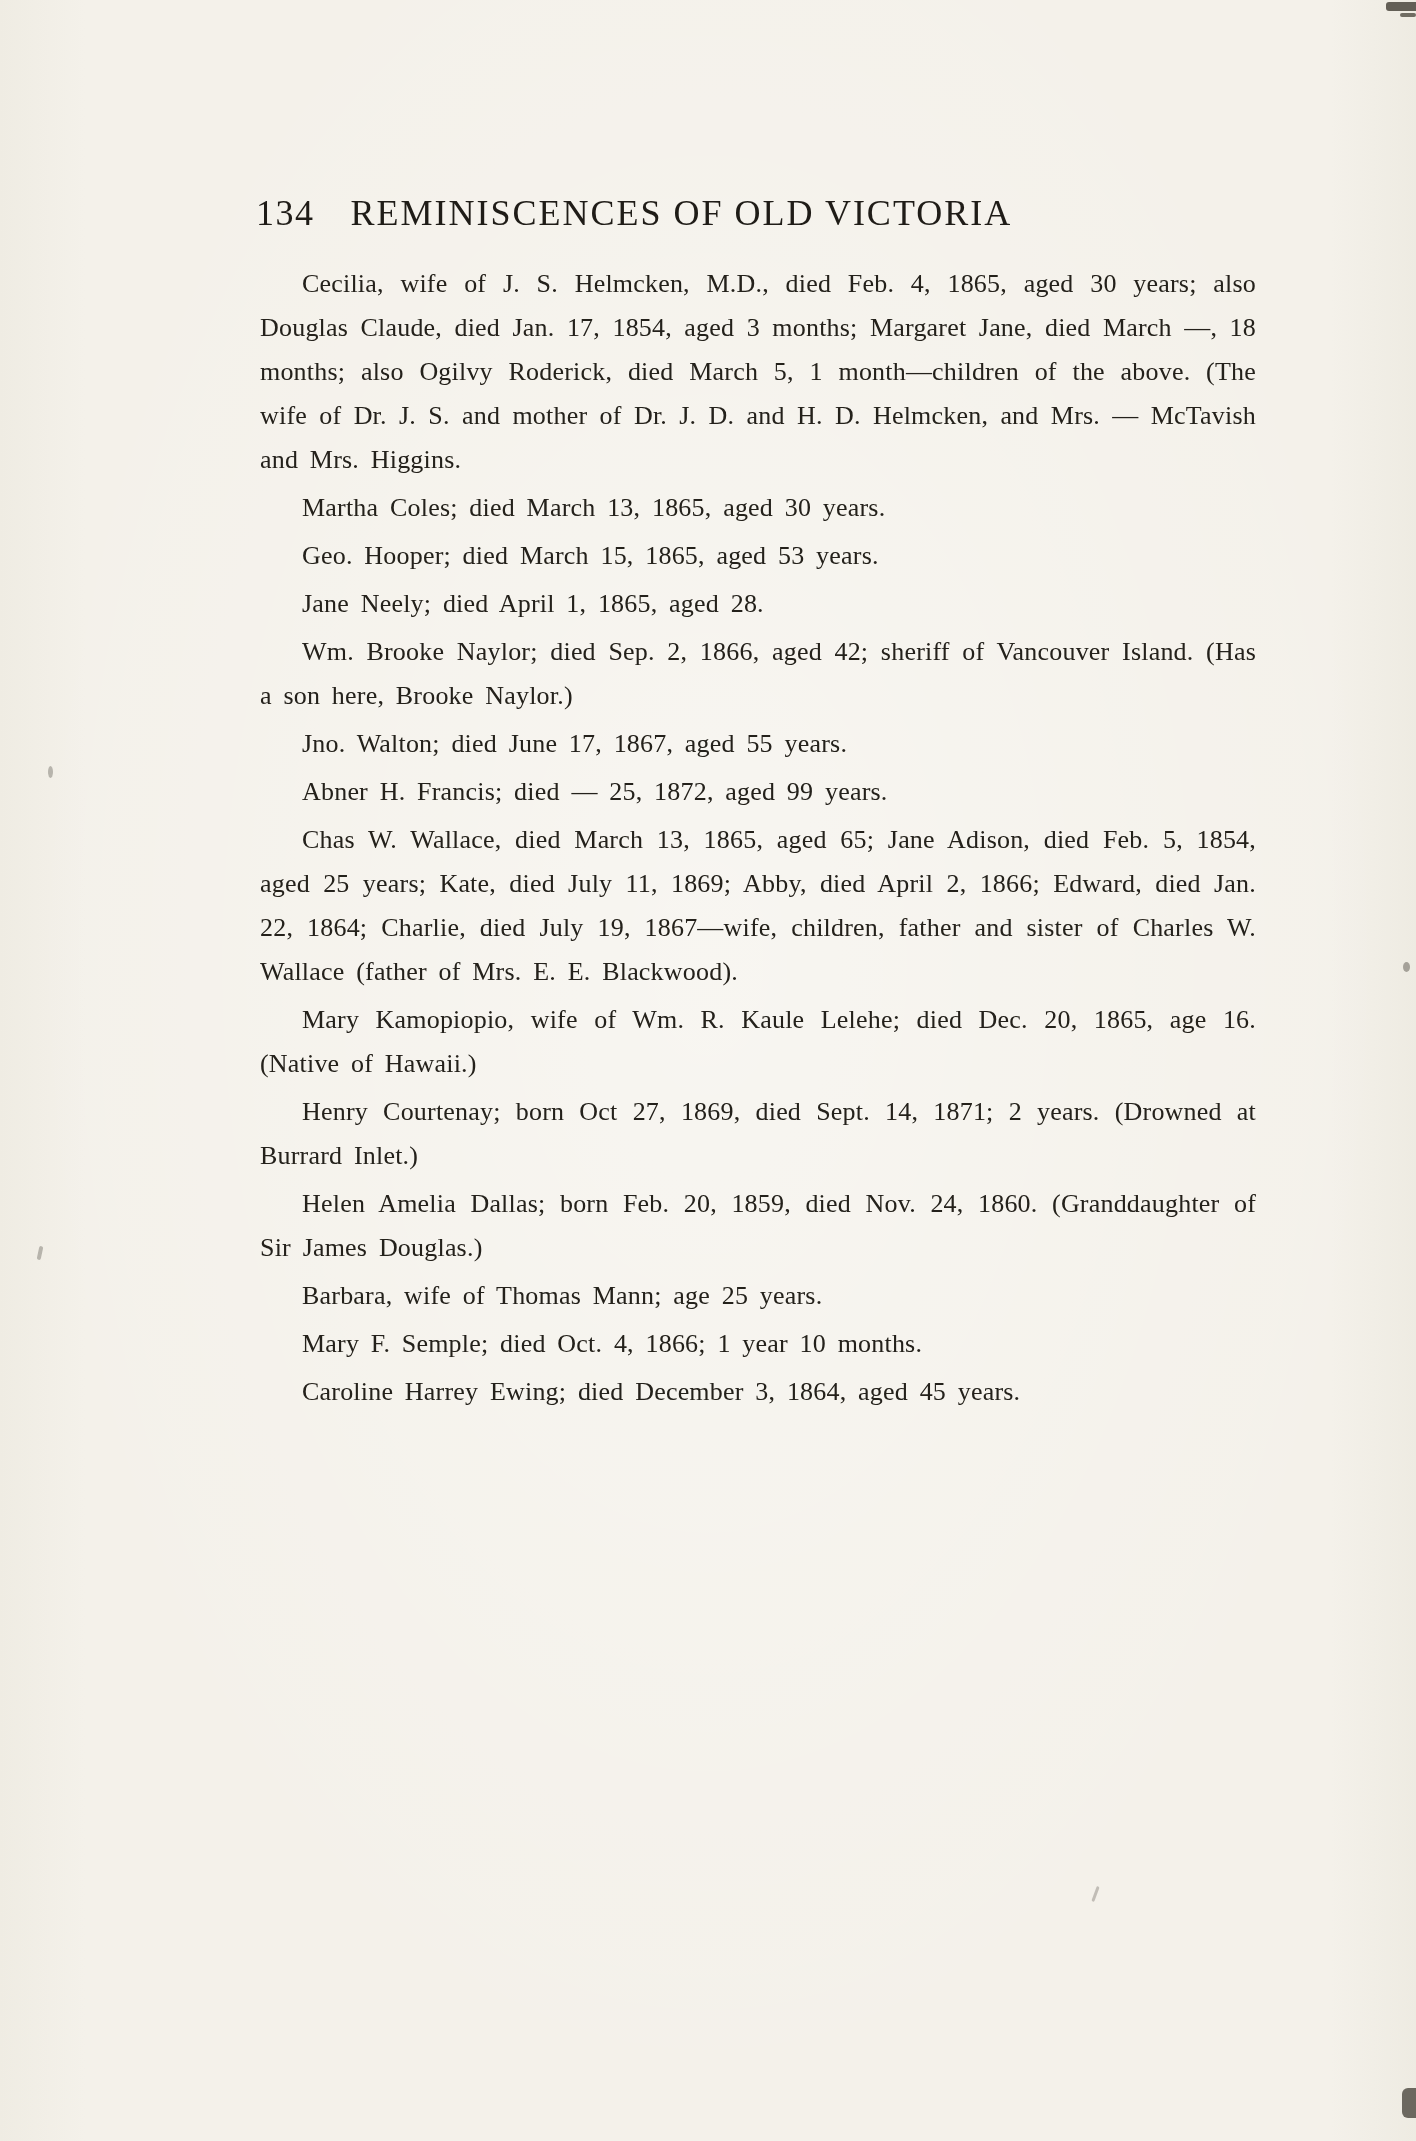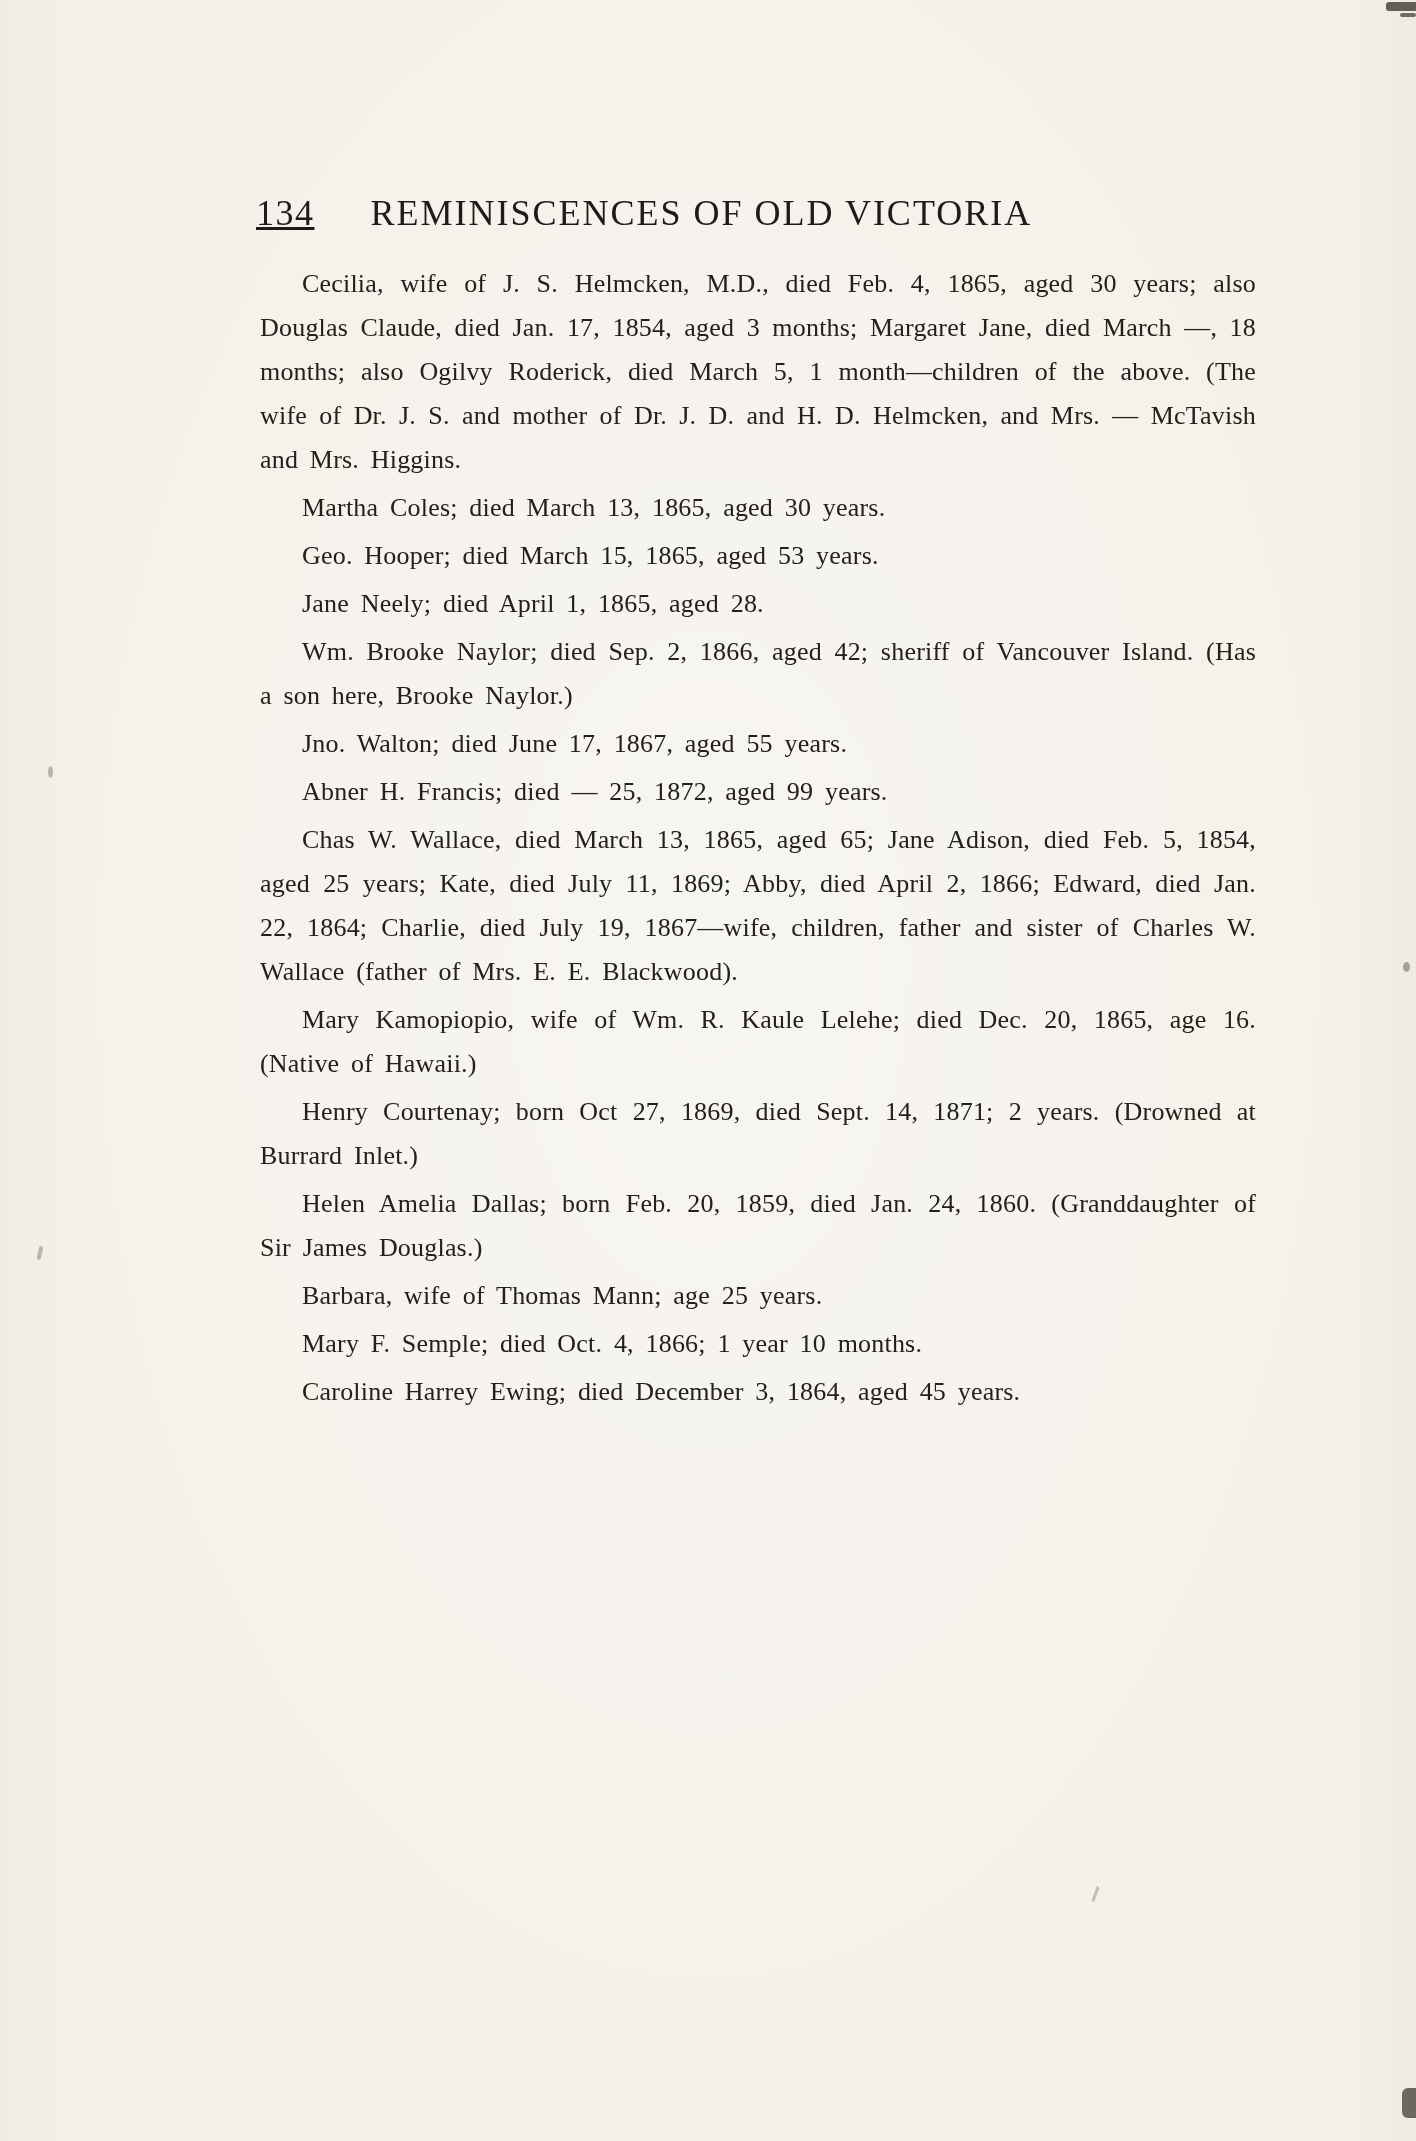--- a/index.html
+++ b/index.html
@@ -33,22 +33,21 @@
   }
   .header-line {
     display: flex;
     align-items: baseline;
     font-size: 36px;
     letter-spacing: 1.5px;
     margin-bottom: 28px;
     color: #1f1c17;
   }
   .page-num {
-    margin-right: 56px;
-    text-decoration: underline;
+    margin-right: 36px;
   }
   .page-title {
     letter-spacing: 2px;
   }
   .body-text p {
     margin: 4px;
     font-size: 26px;
     line-height: 44px;
     text-align: justify;
     text-indent: 42px;
@@ -138,21 +137,21 @@
       <p>Cecilia, wife of J. S. Helmcken, M.D., died Feb. 4, 1865, aged 30 years; also Douglas Claude, died Jan. 17, 1854, aged 3 months; Margaret Jane, died March —, 18 months; also Ogilvy Roderick, died March 5, 1 month—children of the above. (The wife of Dr. J. S. and mother of Dr. J. D. and H. D. Helmcken, and Mrs. — McTavish and Mrs. Higgins.</p>
       <p>Martha Coles; died March 13, 1865, aged 30 years.</p>
       <p>Geo. Hooper; died March 15, 1865, aged 53 years.</p>
       <p>Jane Neely; died April 1, 1865, aged 28.</p>
       <p>Wm. Brooke Naylor; died Sep. 2, 1866, aged 42; sheriff of Vancouver Island. (Has a son here, Brooke Naylor.)</p>
       <p>Jno. Walton; died June 17, 1867, aged 55 years.</p>
       <p>Abner H. Francis; died — 25, 1872, aged 99 years.</p>
       <p>Chas W. Wallace, died March 13, 1865, aged 65; Jane Adison, died Feb. 5, 1854, aged 25 years; Kate, died July 11, 1869; Abby, died April 2, 1866; Edward, died Jan. 22, 1864; Charlie, died July 19, 1867—wife, children, father and sister of Charles W. Wallace (father of Mrs. E. E. Blackwood).</p>
       <p>Mary Kamopiopio, wife of Wm. R. Kaule Lelehe; died Dec. 20, 1865, age 16. (Native of Hawaii.)</p>
       <p>Henry Courtenay; born Oct 27, 1869, died Sept. 14, 1871; 2 years. (Drowned at Burrard Inlet.)</p>
-      <p>Helen Amelia Dallas; born Feb. 20, 1859, died Jan. 24, 1860. (Granddaughter of Sir James Douglas.)</p>
+      <p>Helen Amelia Dallas; born Feb. 20, 1859, died Nov. 24, 1860. (Granddaughter of Sir James Douglas.)</p>
       <p>Barbara, wife of Thomas Mann; age 25 years.</p>
       <p>Mary F. Semple; died Oct. 4, 1866; 1 year 10 months.</p>
       <p>Caroline Harrey Ewing; died December 3, 1864, aged 45 years.</p>
     </div>
 
   </div>
 
   <div class="artifact corner-mark"></div>
   <div class="artifact right-edge-speck"></div>
   <div class="artifact left-speck-1"></div>

